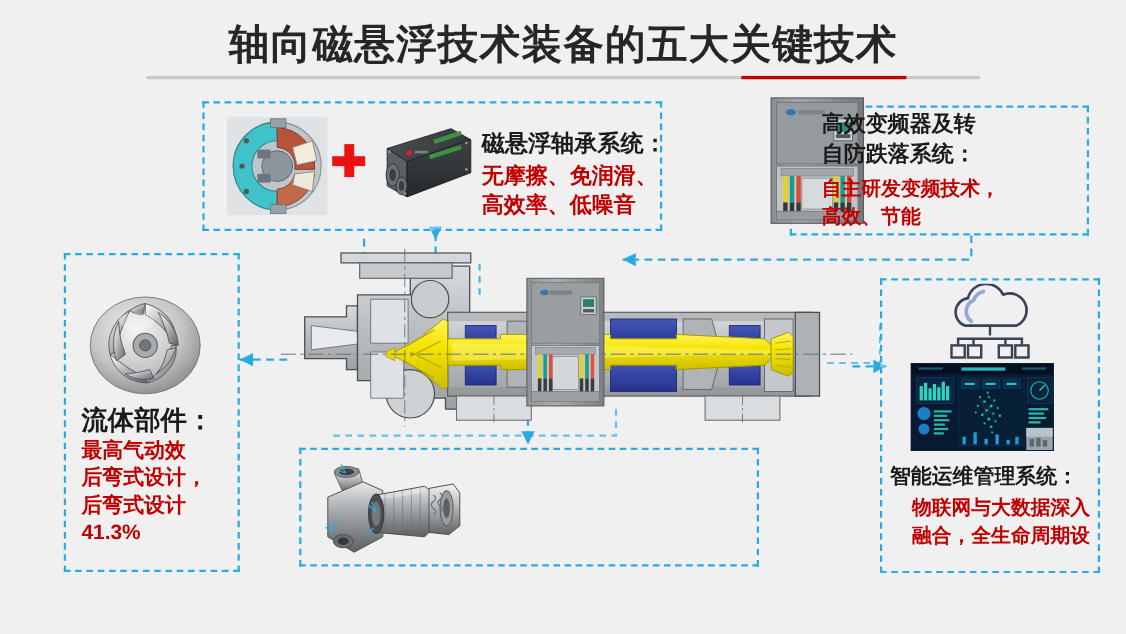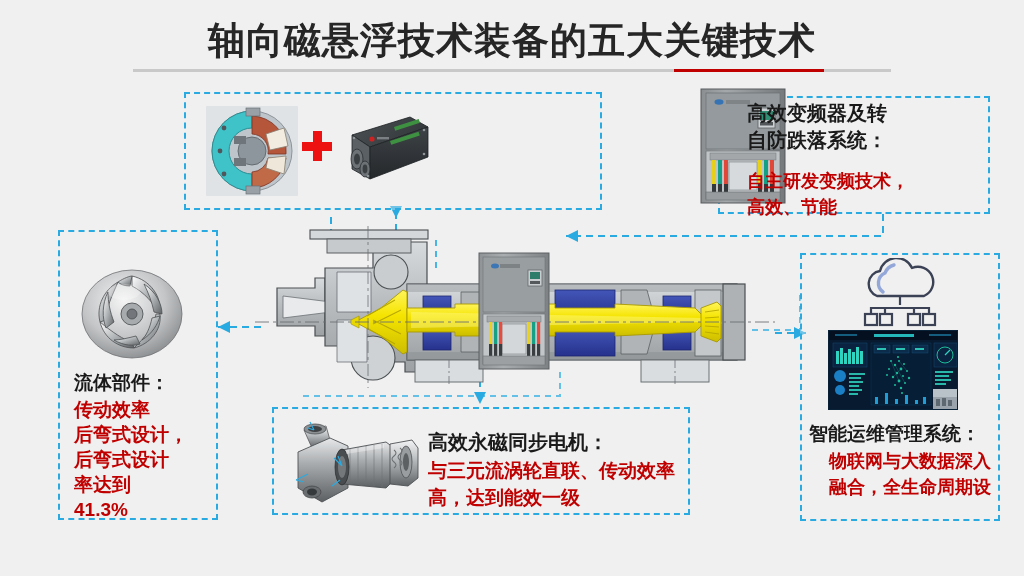--- a/index.html
+++ b/index.html
@@ -275,20 +275,27 @@
 
       <g fill="#8e9498">
         <circle cx="22" cy="25" r="1.3"></circle>
           <circle cx="36" cy="63" r="1.3"></circle>
         <circle cx="92" cy="17" r="1.3"></circle>
           <circle cx="92" cy="41" r="1.3"></circle>
       </g>
     </svg>
   </div>
 
+  <div class="ctext" style="left:438px;top:116px;">
+    <div class="chead" style="font-size:21px;line-height:29px;">磁悬浮轴承系统：</div>
+    <div class="cbody" style="font-size:20px;line-height:27px;margin-top:2px;">
+      <div>无摩擦、免润滑、</div>
+      <div>高效率、低噪音</div>
+    </div>
+  </div>
 
   <div class="callout" style="left:718px;top:96px;width:272px;height:118px;"></div>
 
   <div class="art" style="left:700px;top:88px;width:86px;height:116px;">
     <svg width="86" height="116" viewBox="0 0 86 116">
       <defs>
         <linearGradient id="cab2" x1="0" y1="0" x2="1" y2="0">
           <stop offset="0%" stop-color="#8a8e91"></stop>
             <stop offset="30%" stop-color="#a4a8ab"></stop>
           <stop offset="100%" stop-color="#75797c"></stop>
@@ -323,21 +330,21 @@
       </g>
       <rect x="6" y="104" width="74" height="8" fill="#989c9f" stroke="#6a6f72" stroke-width="0.6"></rect>
     </svg>
   </div>
 
   <div class="ctext" style="left:747px;top:100px;">
     <div class="chead" style="font-size:20px;line-height:27px;">
       <div>高效变频器及转</div>
       <div>自防跌落系统：</div>
     </div>
-    <div class="cbody" style="font-size:18px;line-height:26px;margin-top:14px;">
+    <div class="cbody" style="font-size:18px;line-height:26px;margin-top:4px;">
       <div>自主研发变频技术，</div>
       <div>高效、节能</div>
     </div>
   </div>
 
   <div class="callout" style="left:58px;top:230px;width:160px;height:290px;"></div>
 
   <div class="art" style="left:74px;top:252px;width:120px;height:110px;">
     <svg width="120" height="110" viewBox="0 0 120 110">
       <defs>
@@ -364,26 +371,25 @@
         <path d="M68,88 C78,82 84,72 86,64 L78,66 C76,76 72,84 68,88 Z"></path>
         <path d="M40,88 C50,94 60,94 66,92 L62,84 C54,86 46,88 40,88 Z"></path>
       </g>
       <circle cx="58" cy="62" r="11" fill="#a8abad" stroke="#5e6163" stroke-width="1"></circle>
       <circle cx="58" cy="62" r="5" fill="#73767a" stroke="#4a4d4f" stroke-width="0.8"></circle>
       <ellipse cx="50" cy="40" rx="16" ry="8" fill="#ffffff" opacity=".28"></ellipse>
     </svg>
   </div>
 
   <div class="ctext" style="left:74px;top:370px;">
-    <div class="chead" style="font-size:19px;line-height:26px;">流体部件：</div>
+    <div class="chead" style="font-size:24px;line-height:26px;">流体部件：</div>
     <div class="cbody" style="font-size:19px;line-height:25px;margin-top:1px;">
-      <div>传动效率</div>
+      <div>最高气动效</div>
       <div>后弯式设计，</div>
       <div>后弯式设计</div>
-      <div>率达到</div>
       <div>41.3%</div>
     </div>
   </div>
 
   <div class="callout" style="left:272px;top:407px;width:418px;height:108px;"></div>
 
   <div class="art" style="left:282px;top:418px;width:142px;height:92px;">
     <svg width="142" height="92" viewBox="0 0 142 92">
       <defs>
         <linearGradient id="mtG" x1="0" y1="0" x2="0" y2="1">
@@ -432,27 +438,20 @@
 
       <g stroke="#29abe2" stroke-width="1.1" fill="none">
         <path d="M28,4 L32,12 M26,10 L32,12"></path>
         <path d="M14,62 L26,56 M14,62 L22,64"></path>
         <path d="M52,40 L60,48 M56,38 L60,48"></path>
         <path d="M50,68 L58,62"></path>
       </g>
     </svg>
   </div>
 
-  <div class="ctext" style="left:428px;top:428px;">
-    <div class="chead" style="font-size:20px;line-height:28px;">高效永磁同步电机：</div>
-    <div class="cbody" style="font-size:19px;line-height:27px;margin-top:1px;">
-      <div>与三元流涡轮直联、传动效率</div>
-      <div>高，达到能效一级</div>
-    </div>
-  </div>
 
   <div class="callout" style="left:800px;top:253px;width:200px;height:268px;"></div>
 
   <div class="cloud-wrap" style="left:843px;top:258px;width:116px;height:70px;">
     <svg width="116" height="70" viewBox="0 0 116 70">
       <path d="M34,38 a13,13 0 0,1 3,-25 a17,17 0 0,1 32,-3 a13,13 0 0,1 12,28 Z" fill="#f0f0f0" stroke="#3b4256" stroke-width="2.4" stroke-linejoin="round"></path>
       <path d="M40,34 a11,11 0 0,1 2,-19 a13,13 0 0,1 9,-8" fill="none" stroke="#93a8d8" stroke-width="3.4" stroke-linecap="round"></path>
       <line x1="57" y1="38" x2="57" y2="47" stroke="#3b4256" stroke-width="2.2"></line>
       <path d="M28,56 L28,50 L86,50 L86,56" fill="none" stroke="#3b4256" stroke-width="2.2"></path>
       <path d="M42,56 L42,50 M71,56 L71,50" stroke="#3b4256" stroke-width="2.2"></path>

